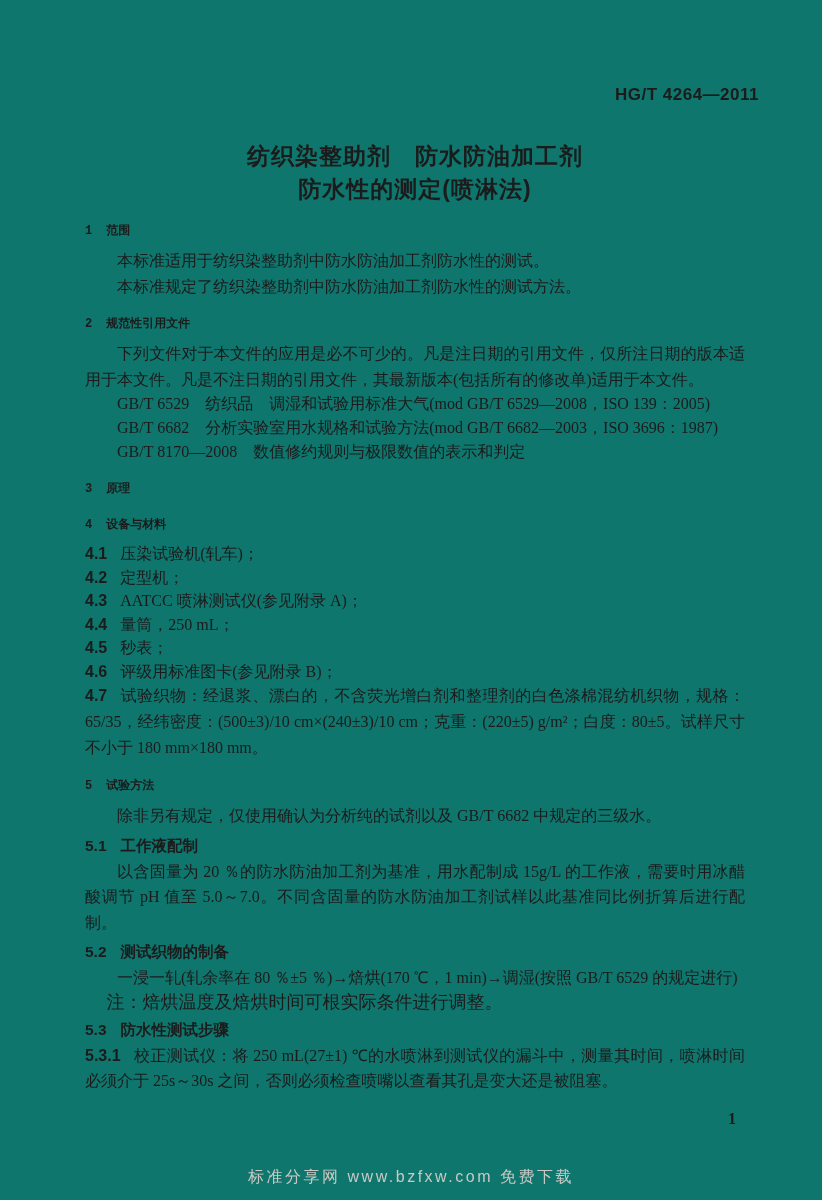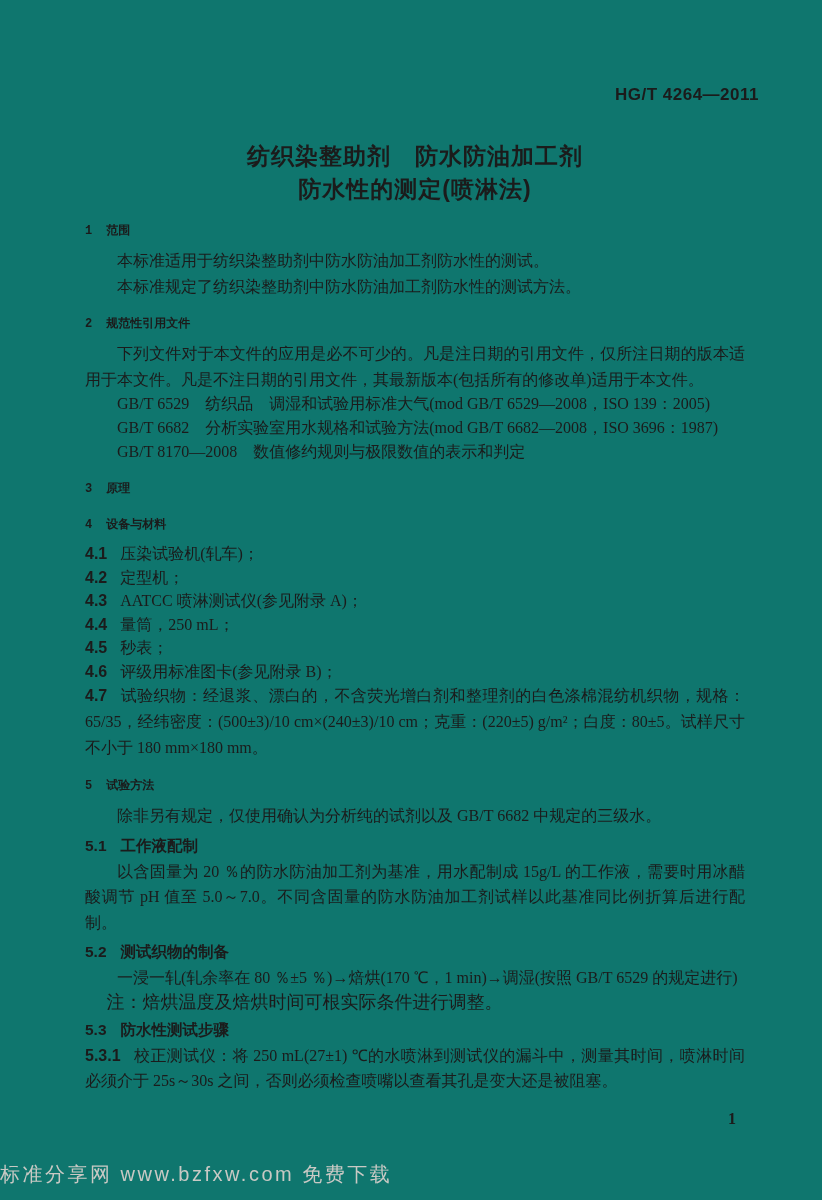--- a/index.html
+++ b/index.html
@@ -78,23 +78,23 @@
     right: 86px;
     bottom: 72px;
     font-size: 16px;
     font-weight: bold;
   }
   .watermark {
     position: absolute;
     left: 0;
     right: 0;
     bottom: 12px;
-    text-align: left;
+    text-align: center;
     color: #c9c9c4;
-    font-size: 20px;
+    font-size: 16px;
     letter-spacing: 2.5px;
     font-family: "Liberation Sans", sans-serif;
   }
 </style>
 </head>
 <body>
 
 <div class="page">
   <div class="content">
 
@@ -109,21 +109,21 @@
       <h2><span class="h-num">1</span><span>范围</span></h2>
       <p class="indent">本标准适用于纺织染整助剂中防水防油加工剂防水性的测试。</p>
       <p class="indent">本标准规定了纺织染整助剂中防水防油加工剂防水性的测试方法。</p>
     </section>
 
     <section>
       <h2><span class="h-num">2</span><span>规范性引用文件</span></h2>
       <p class="indent">下列文件对于本文件的应用是必不可少的。凡是注日期的引用文件，仅所注日期的版本适用于本文件。凡是不注日期的引用文件，其最新版本(包括所有的修改单)适用于本文件。</p>
       <div class="refs">
         <p>GB/T 6529　纺织品　调湿和试验用标准大气(mod GB/T 6529—2008，ISO 139：2005)</p>
-        <p>GB/T 6682　分析实验室用水规格和试验方法(mod GB/T 6682—2008，ISO 3696：1987)</p>
+        <p>GB/T 6682　分析实验室用水规格和试验方法(mod GB/T 6682—2003，ISO 3696：1987)</p>
         <p>GB/T 8170—2008　数值修约规则与极限数值的表示和判定</p>
       </div>
     </section>
 
     <section>
       <h2><span class="h-num">3</span><span>原理</span></h2>
     </section>
 
     <section>
       <h2><span class="h-num">4</span><span>设备与材料</span></h2>

